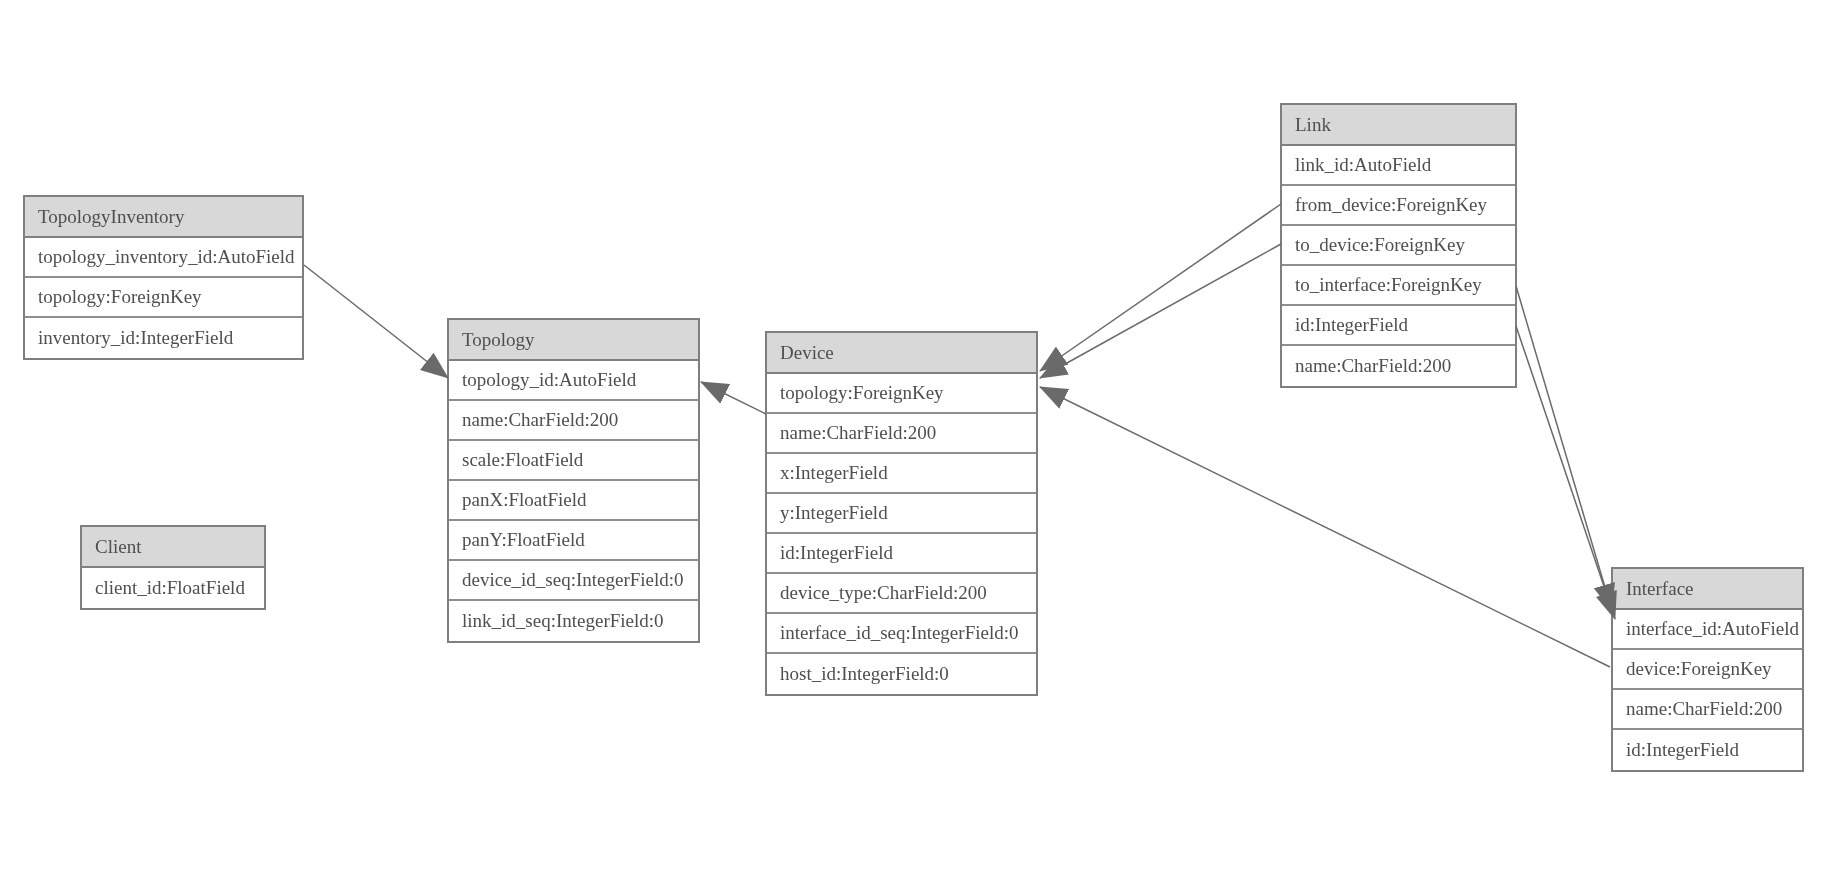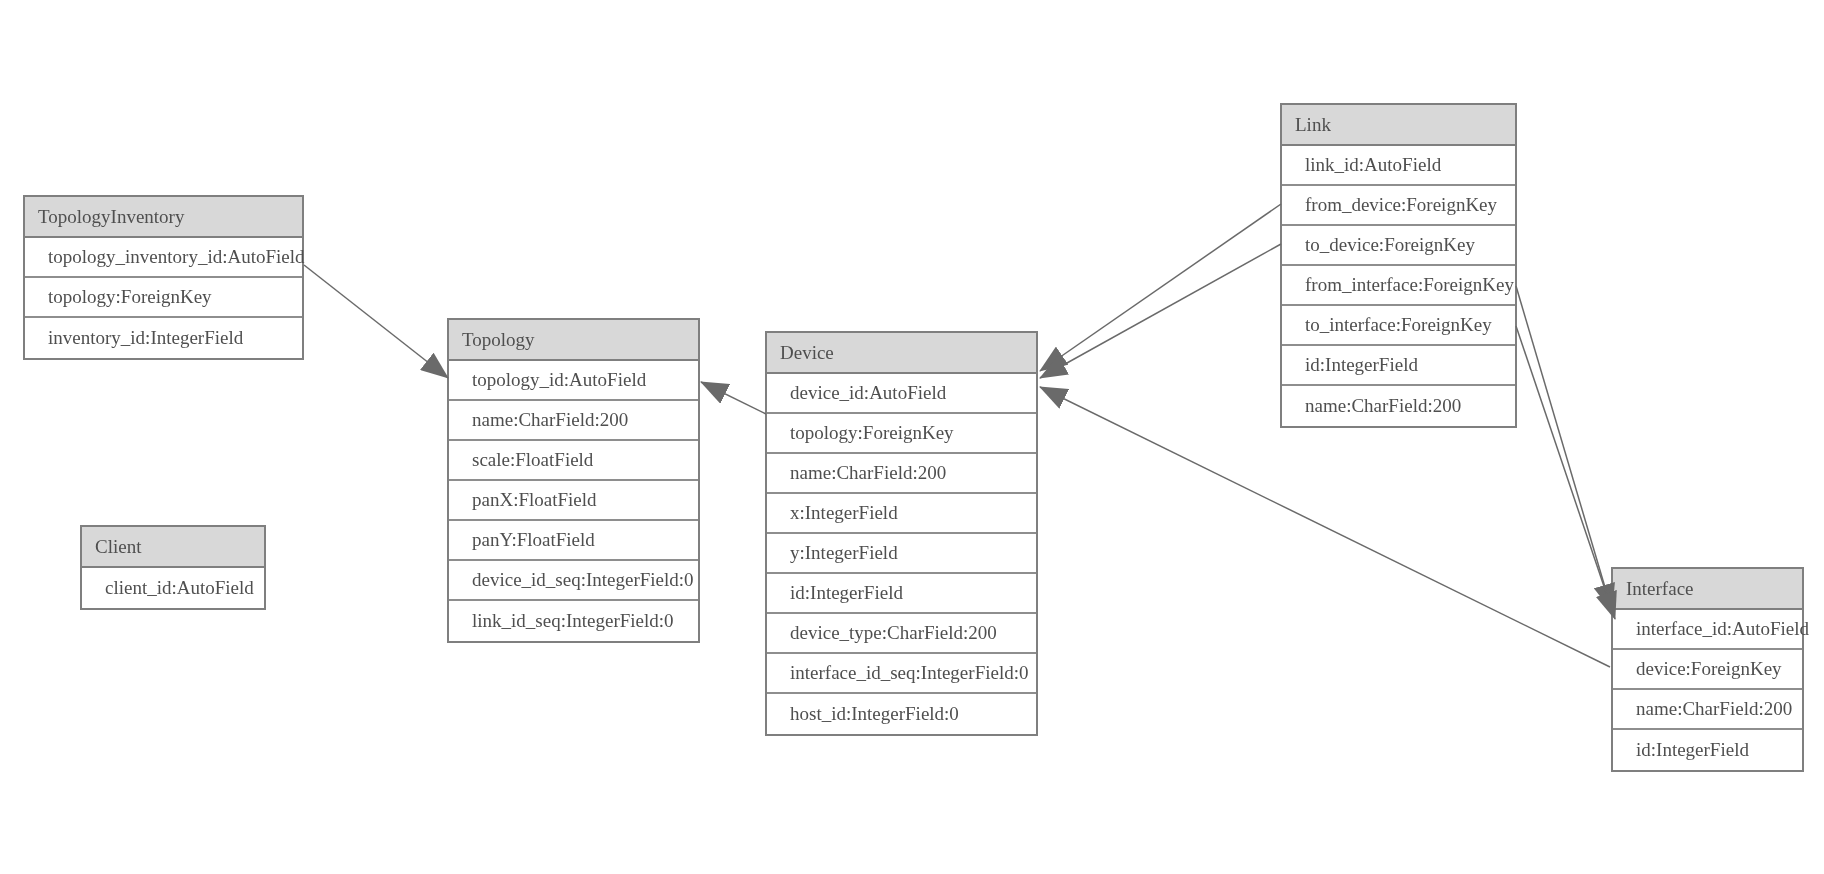--- a/index.html
+++ b/index.html
@@ -33,21 +33,21 @@
     display:flex;align-items:center;
     padding-left:13px;padding-right:8px;
     font-size:19px;color:var(--text);
     white-space:nowrap;
   }
   .entity-row{
     box-sizing:border-box;
     height:40px;
     border-bottom:2px solid var(--row-border);
     display:flex;align-items:center;
-    padding-left:23px;padding-right:8px;
+    padding-left:13px;padding-right:8px;
     font-size:19px;color:var(--text);
     background:#ffffff;
     white-space:nowrap;
   }
   .entity-row:last-child{border-bottom:none;}
   svg.connections{
     position:absolute;left:0;top:0;
     width:1824px;height:874px;
     z-index:2;
     pointer-events:none;
@@ -82,40 +82,38 @@
       <div class="entity-row">topology_id:AutoField</div>
       <div class="entity-row">name:CharField:200</div>
       <div class="entity-row">scale:FloatField</div>
       <div class="entity-row">panX:FloatField</div>
       <div class="entity-row">panY:FloatField</div>
       <div class="entity-row">device_id_seq:IntegerField:0</div>
       <div class="entity-row">link_id_seq:IntegerField:0</div>
     </div>
     <div class="entity" style="left: 80px; top: 525px; width: 186px;">
       <div class="entity-header">Client</div>
-      <div class="entity-row">client_id:AutoField</div>
+      <div class="entity-row">client_id:FloatField</div>
     </div>
     <div class="entity" style="left: 765px; top: 331px; width: 273px;">
       <div class="entity-header">Device</div>
-      <div class="entity-row">device_id:AutoField</div>
       <div class="entity-row">topology:ForeignKey</div>
       <div class="entity-row">name:CharField:200</div>
       <div class="entity-row">x:IntegerField</div>
       <div class="entity-row">y:IntegerField</div>
       <div class="entity-row">id:IntegerField</div>
       <div class="entity-row">device_type:CharField:200</div>
       <div class="entity-row">interface_id_seq:IntegerField:0</div>
       <div class="entity-row">host_id:IntegerField:0</div>
     </div>
     <div class="entity" style="left: 1280px; top: 103px; width: 237px;">
       <div class="entity-header">Link</div>
       <div class="entity-row">link_id:AutoField</div>
       <div class="entity-row">from_device:ForeignKey</div>
       <div class="entity-row">to_device:ForeignKey</div>
-      <div class="entity-row">from_interface:ForeignKey</div>
       <div class="entity-row">to_interface:ForeignKey</div>
       <div class="entity-row">id:IntegerField</div>
       <div class="entity-row">name:CharField:200</div>
     </div>
     <div class="entity" style="left: 1611px; top: 567px; width: 193px; text-align: center;">
       <div class="entity-header">Interface</div>
       <div class="entity-row">interface_id:AutoField</div>
       <div class="entity-row">device:ForeignKey</div>
       <div class="entity-row">name:CharField:200</div>
       <div class="entity-row">id:IntegerField</div>

